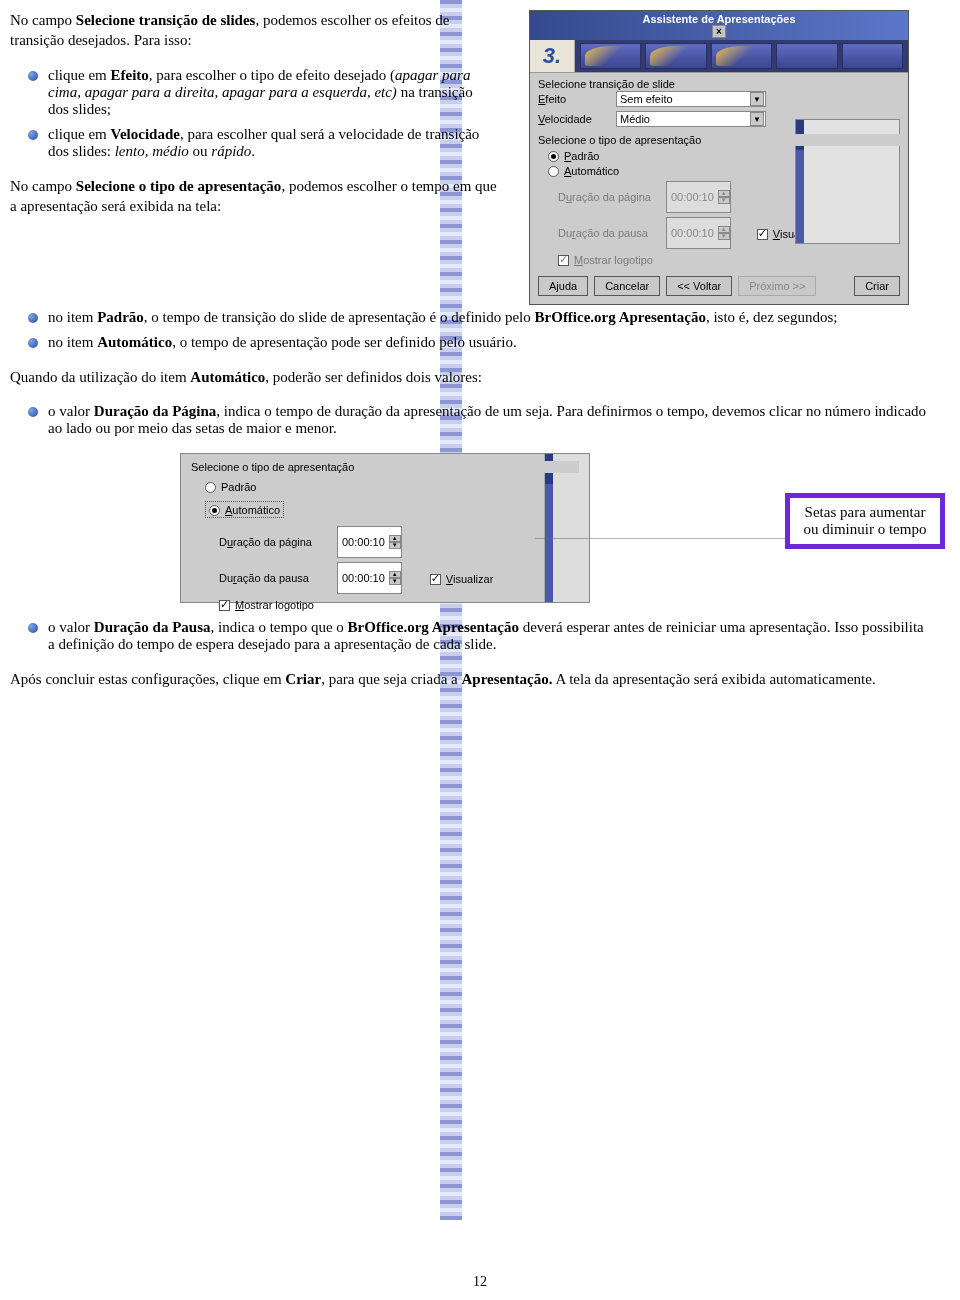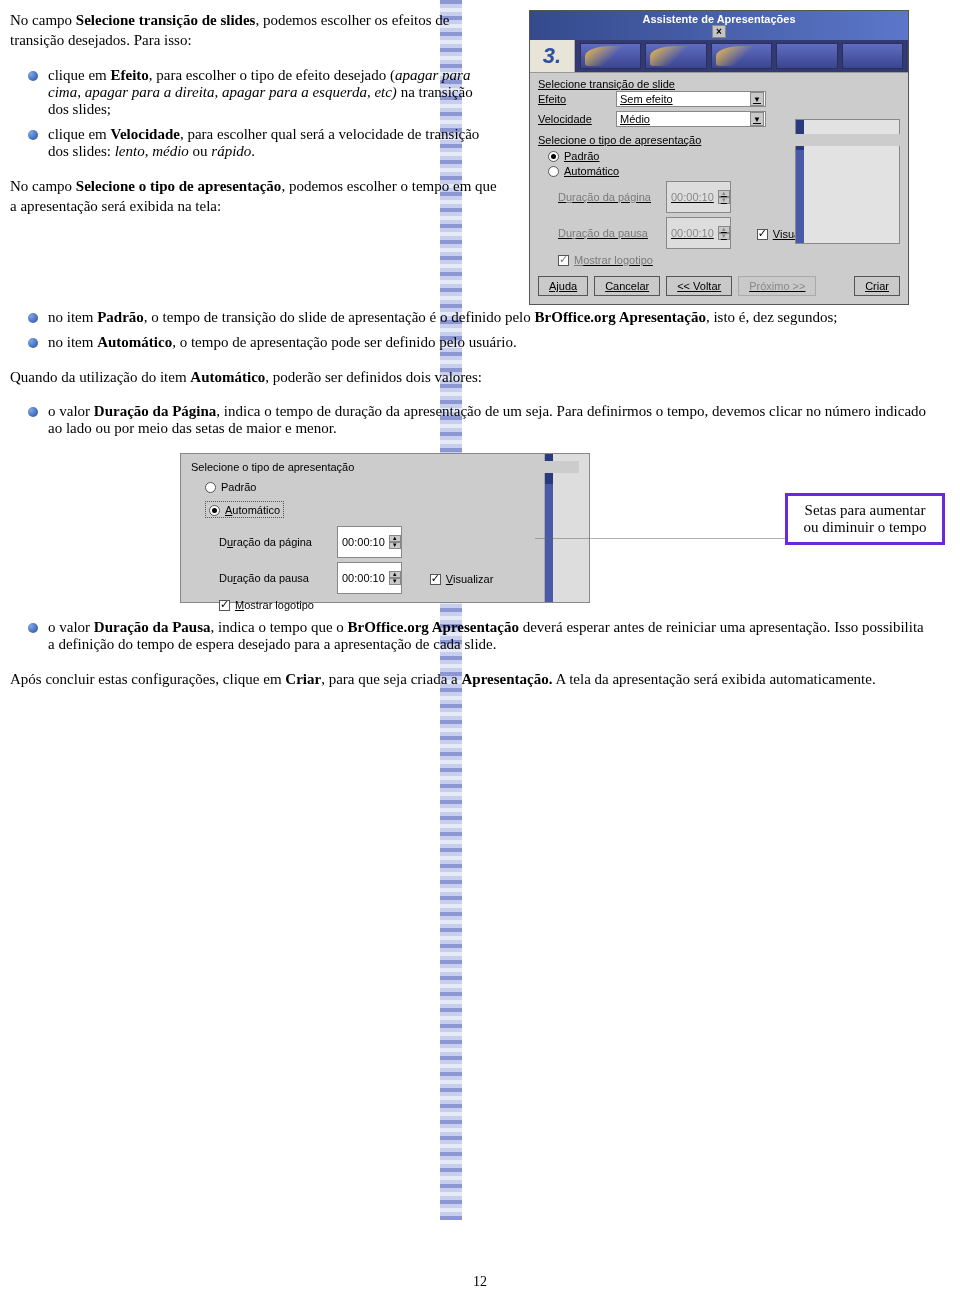--- a/index.html
+++ b/index.html
@@ -159,21 +159,21 @@
     font-size: 11px;
     background:#cccccc; border:1px solid #888;
     width: 410px; height: 150px;
     padding: 8px 10px;
     position:relative;
   }
   .inset2 .prev { position:absolute; right:0; top:0; bottom:0; width:45px; background:#ddd; border-left:1px solid #aaa; }
   .inset2 .prev .stripe { position:absolute; left:0; top:0; bottom:0; width:8px; background:#4a5aa8; }
   .inset2 .prev .stripe .blk { width:8px; height:14px; background:#2b3a80; margin-bottom:2px; }
   .callout-box {
-    border:3px solid #6d28d9; padding:6px 8px;
+    border:5px solid #6d28d9; padding:6px 8px;
     font-family:"Times New Roman",serif; font-size:15px;
     background:#fff; width:160px;
     position:absolute; right:-5px; top:40px;
     text-align:center;
   }
   .callout-line {
     position:absolute; left:355px; top:85px; width:260px; height:40px;
     z-index:0;
   }
   .page-num { position:absolute; bottom:10px; left:0; width:960px; text-align:center; font-size:14px; }
@@ -213,21 +213,21 @@
         <div class="stepbar">
           <div class="stepnum">3.</div>
           <div class="steparrows">
             <div class="arrowcell active"></div>
             <div class="arrowcell active"></div>
             <div class="arrowcell active"></div>
             <div class="arrowcell"></div>
             <div class="arrowcell"></div>
           </div>
         </div>
-        <div class="body" style="position:relative;text-decoration:underline;">
+        <div class="body" style="position:relative;">
           <div class="preview">
             <div class="stripe">
                 <div class="blk"></div>
                 <div class="blk"></div>
               </div>
           </div>
           <div class="grouptitle">Selecione transição de slide</div>
           <div class="row">
             <div class="lbl ul-first"><span style="text-decoration:underline">E</span><span>feito</span></div>
             <div class="combo">

